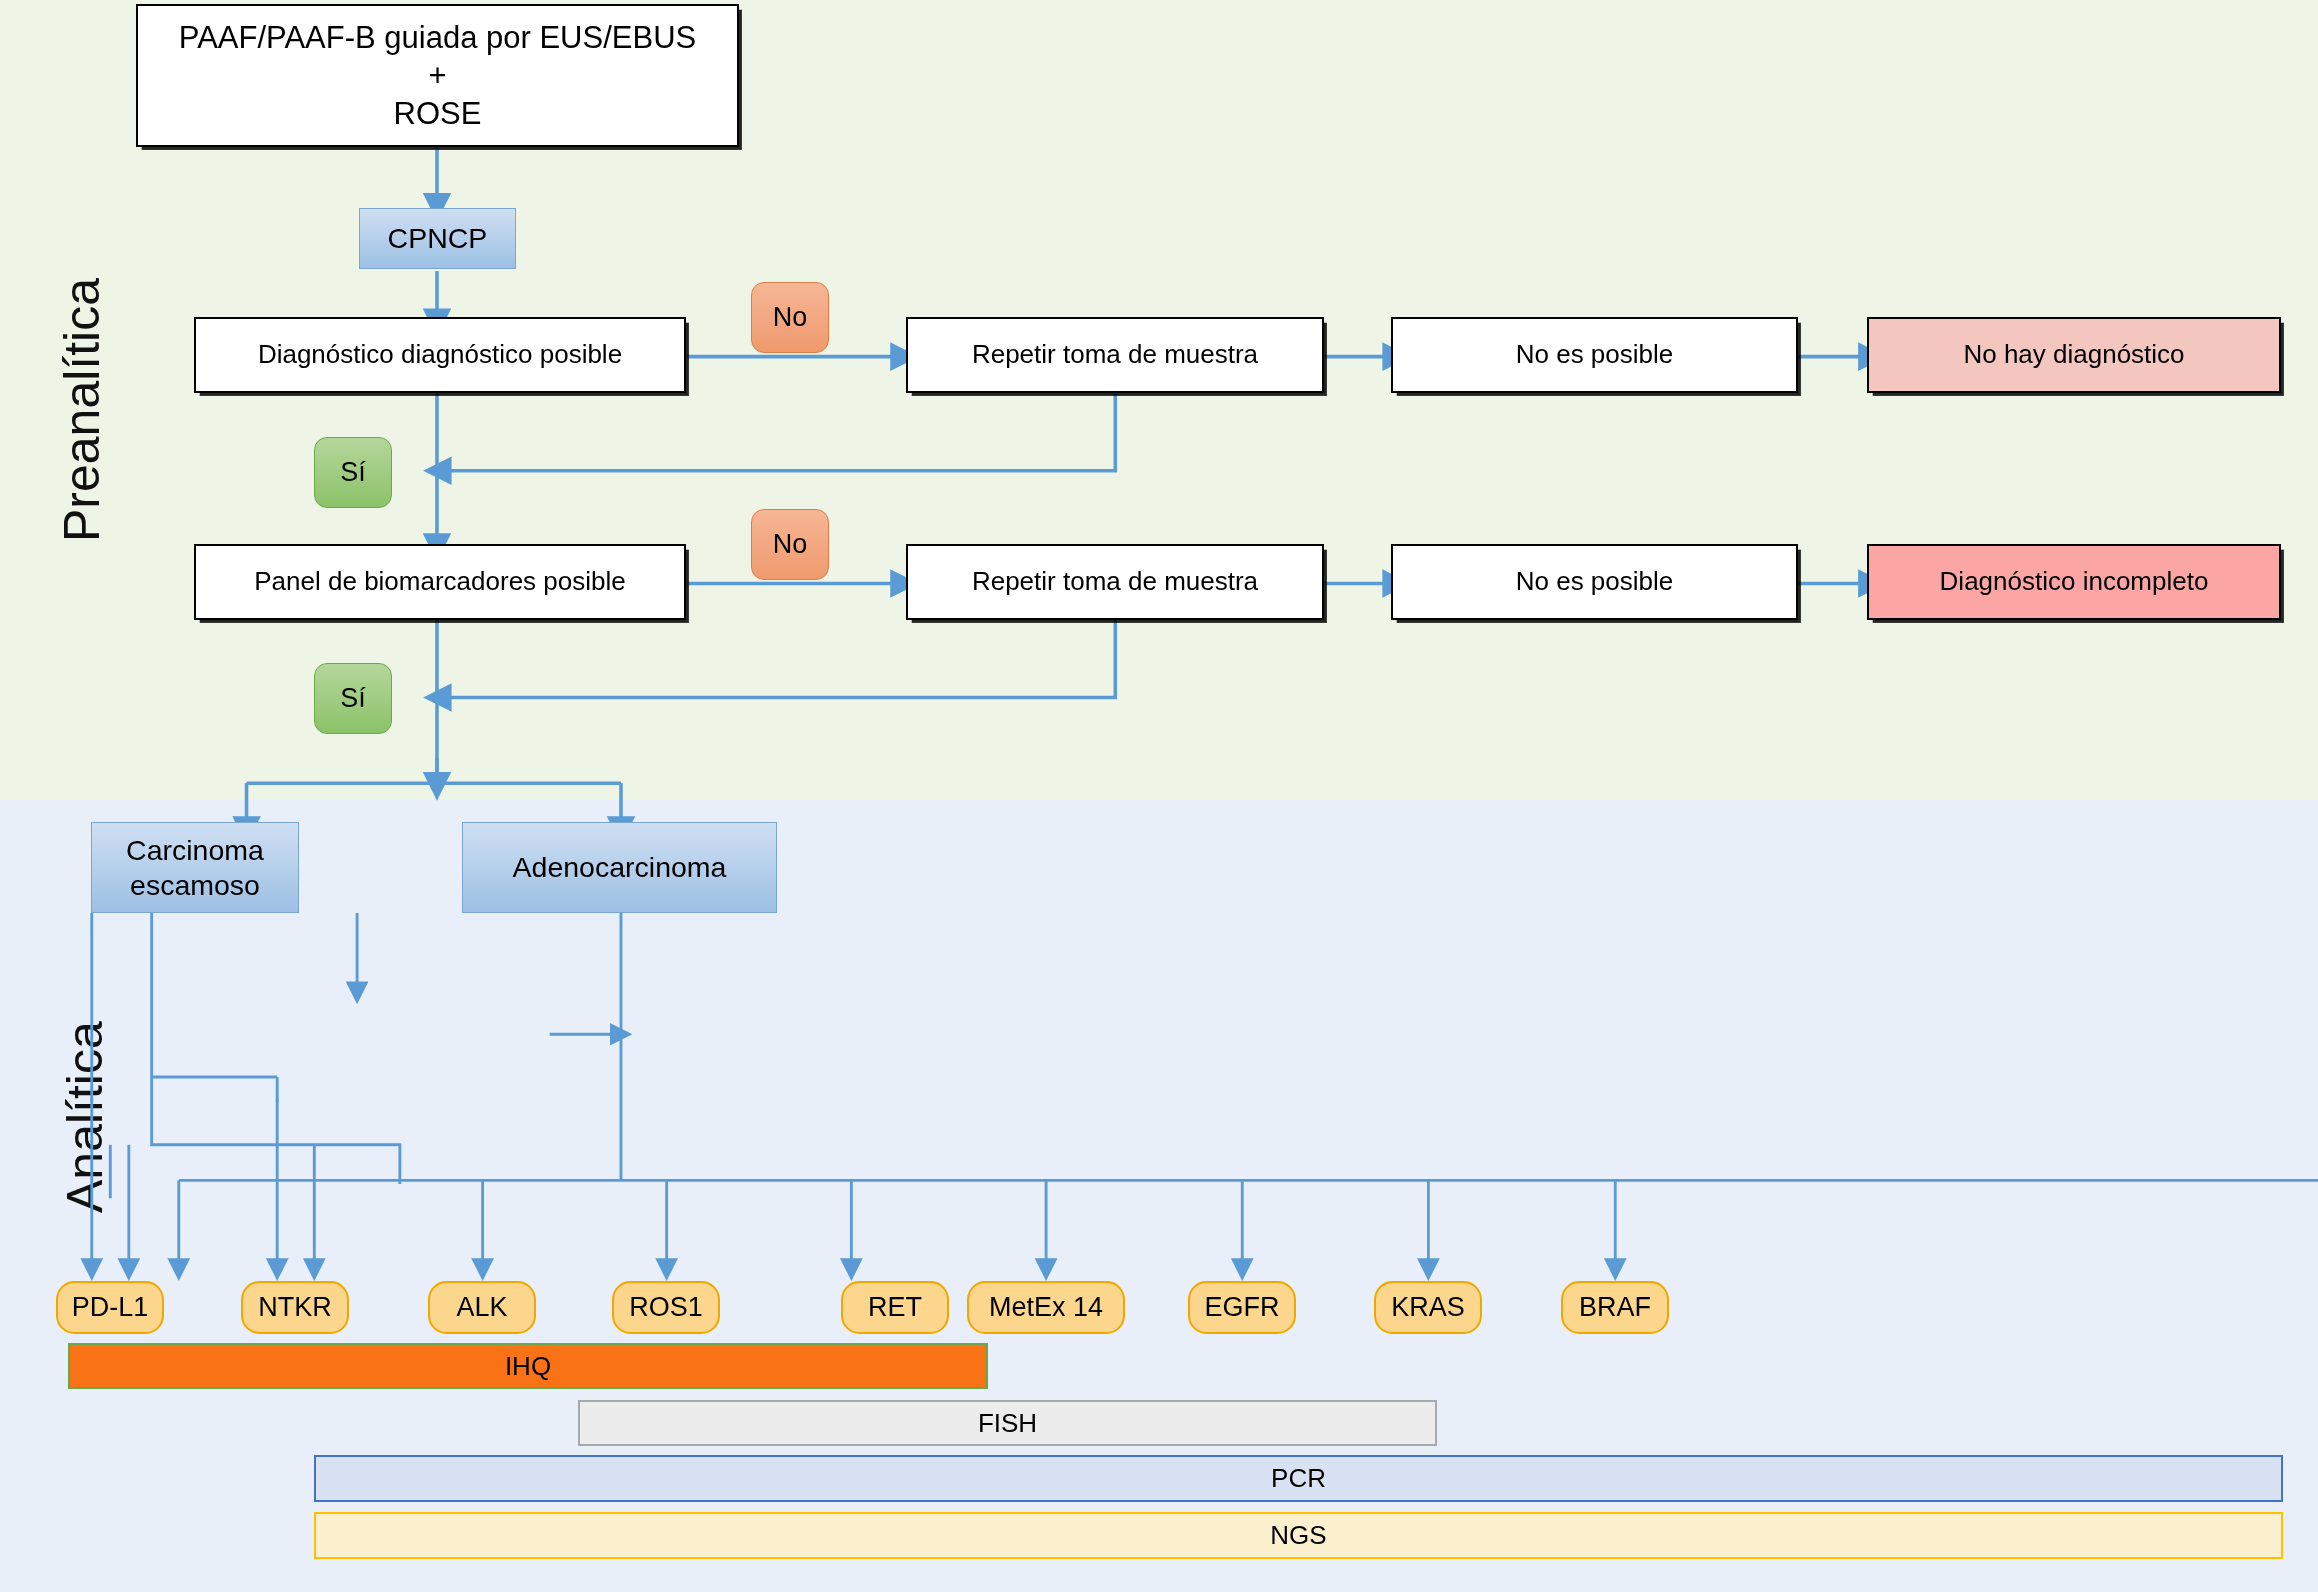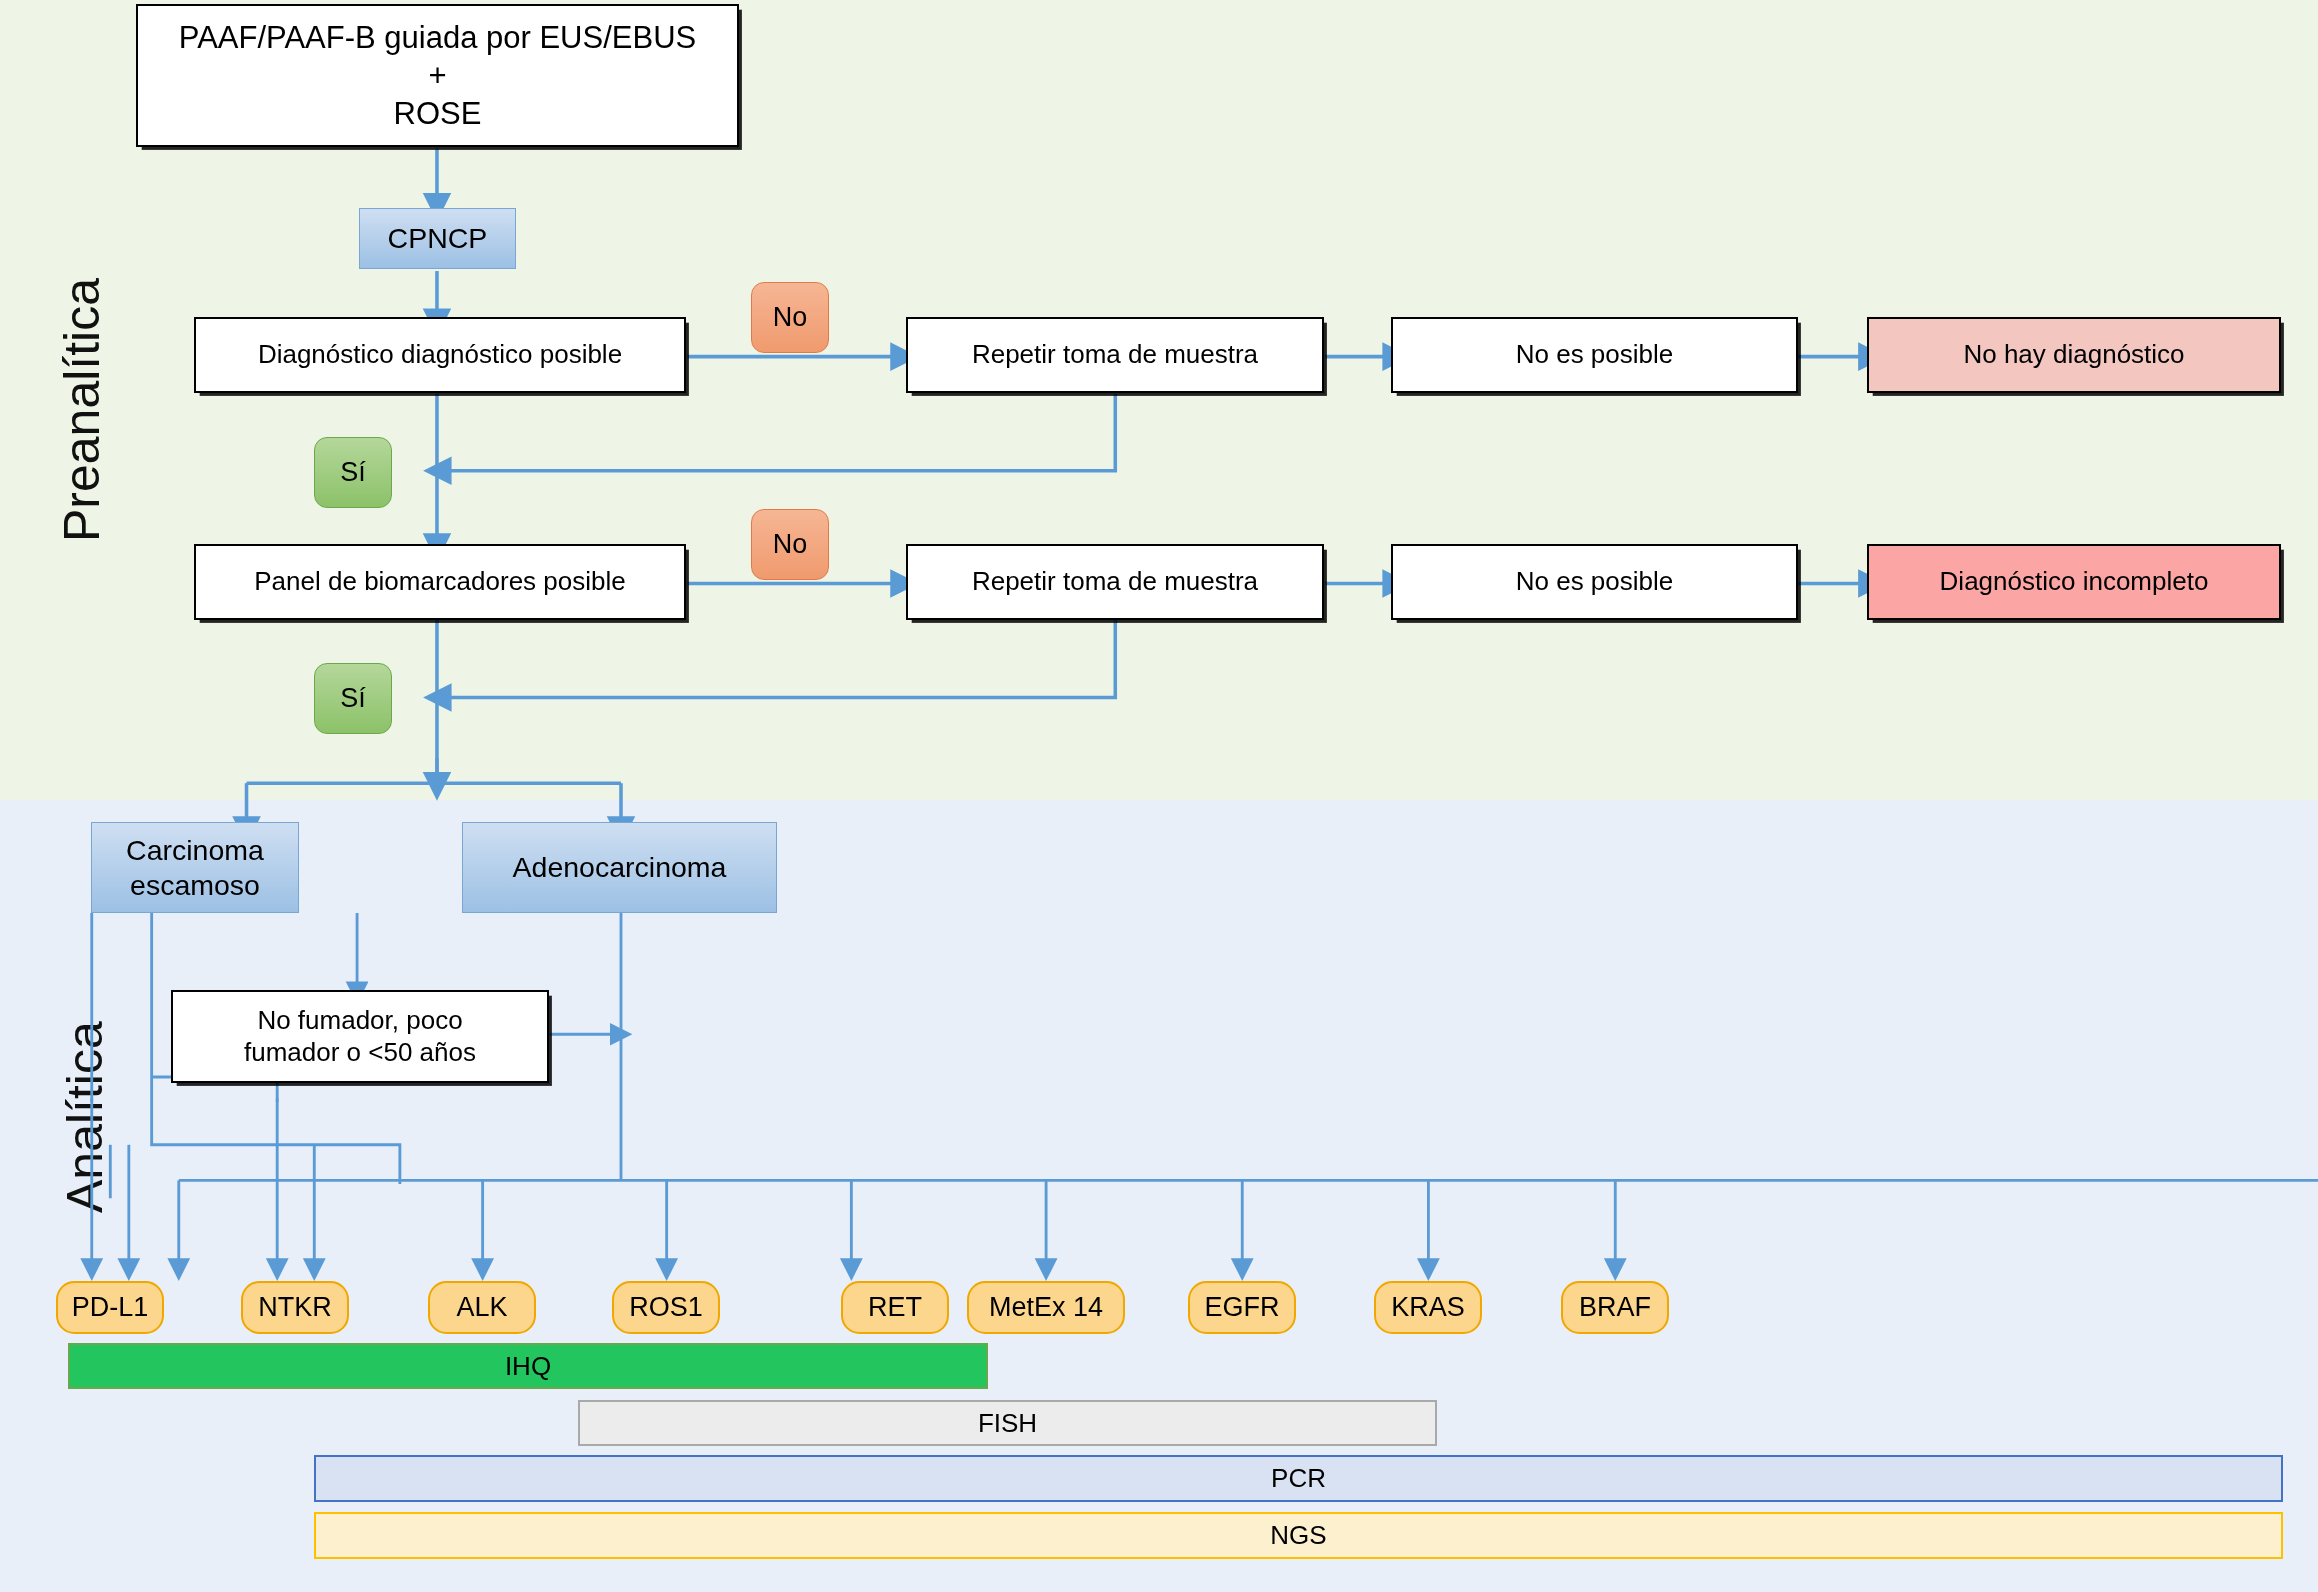--- a/index.html
+++ b/index.html
@@ -75,21 +75,21 @@
     top:1281px;
   }
 
   
   .techbar{
     position:absolute;
     box-sizing:border-box;
     display:flex;align-items:center;justify-content:center;
     font-size:26px;color:#000;
   }
-  .tech-ihq {background:#22c55e;border:2.9px solid #6aa84f;}
+  .tech-ihq {background:#f97316;border:2.9px solid #6aa84f;}
   .tech-fish{background:#ececec;border:2.9px solid #a9a9a9;}
   .tech-pcr {background:#d9e2f3;border:2.9px solid #4472c4;}
   .tech-ngs {background:#fdf0cf;border:2.9px solid #ffc000;}
 </style>
 </head>
 <body>
 
 <div id="stage">
 
   <div class="band" id="band-pre"></div>
@@ -234,24 +234,20 @@
 
   <div class="node bluebox" style="left:91px;top:822px;width:208px;height:91px;flex-direction:column;">
     <span>Carcinoma</span>
     <span>escamoso</span>
   </div>
 
   <div class="node bluebox" style="left:462px;top:822px;width:315px;height:91px;">
     <span>Adenocarcinoma</span>
   </div>
 
-  <div class="node rect" style="left:171px;top:990px;width:378px;height:93px;flex-direction:column;font-size:26px;">
-    <span>No fumador, poco</span>
-    <span>fumador o &lt;50 años</span>
-  </div>
 
   <div class="node gene" style="left:56px;width:108px;">
     <span>PD-L1</span>
   </div>
   <div class="node gene" style="left:241px;width:108px;">
     <span>NTKR</span>
   </div>
   <div class="node gene" style="left:428px;width:108px;">
     <span>ALK</span>
   </div>

